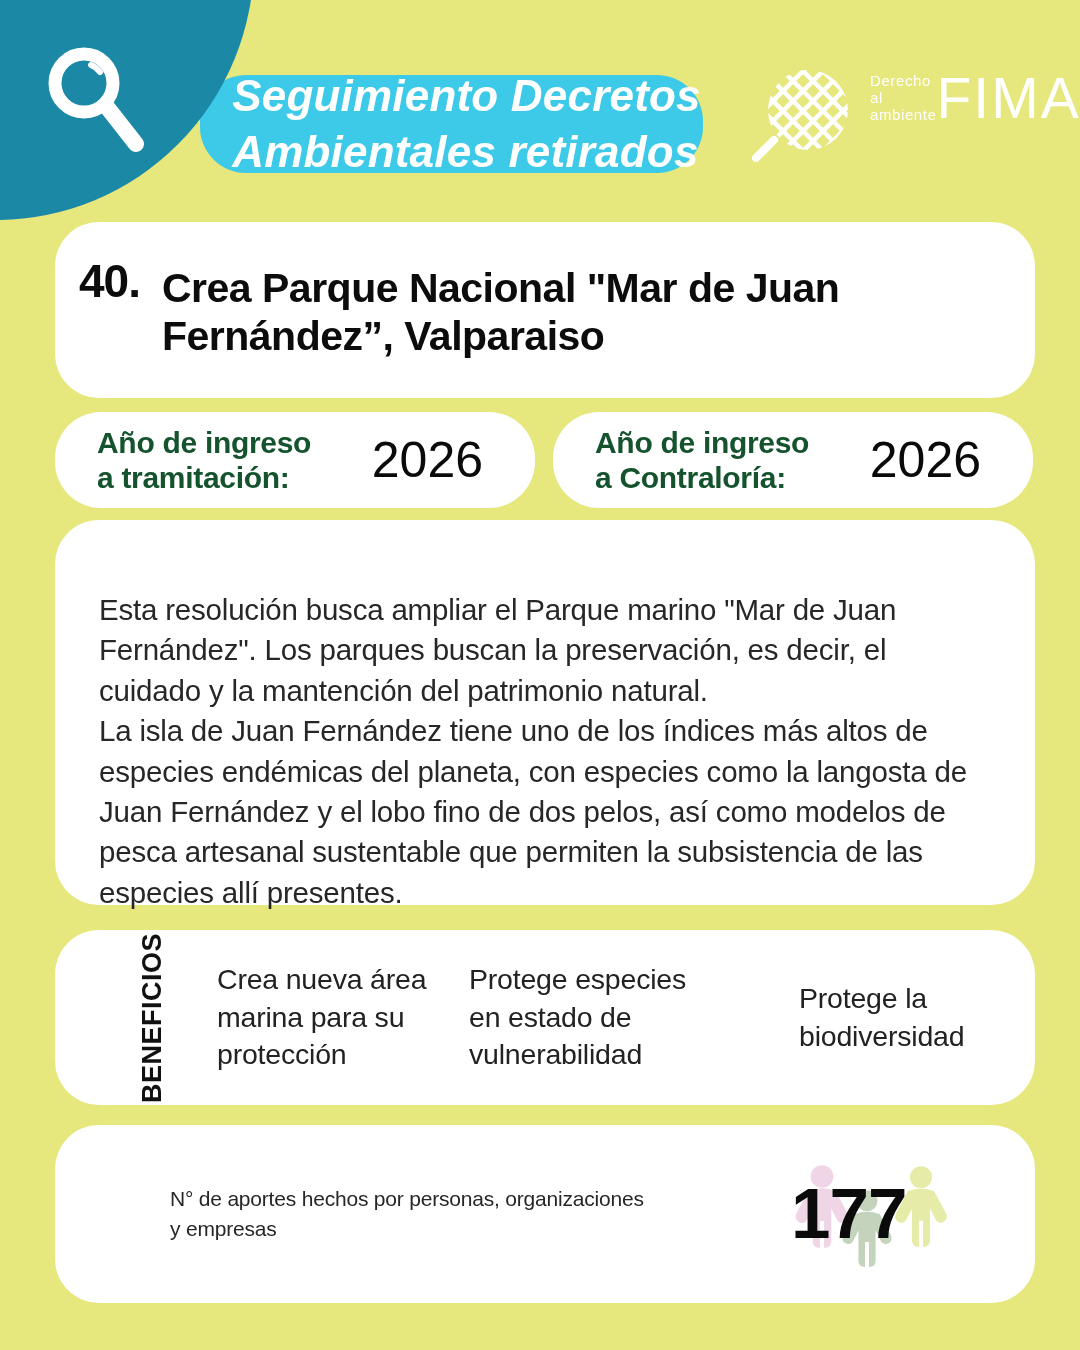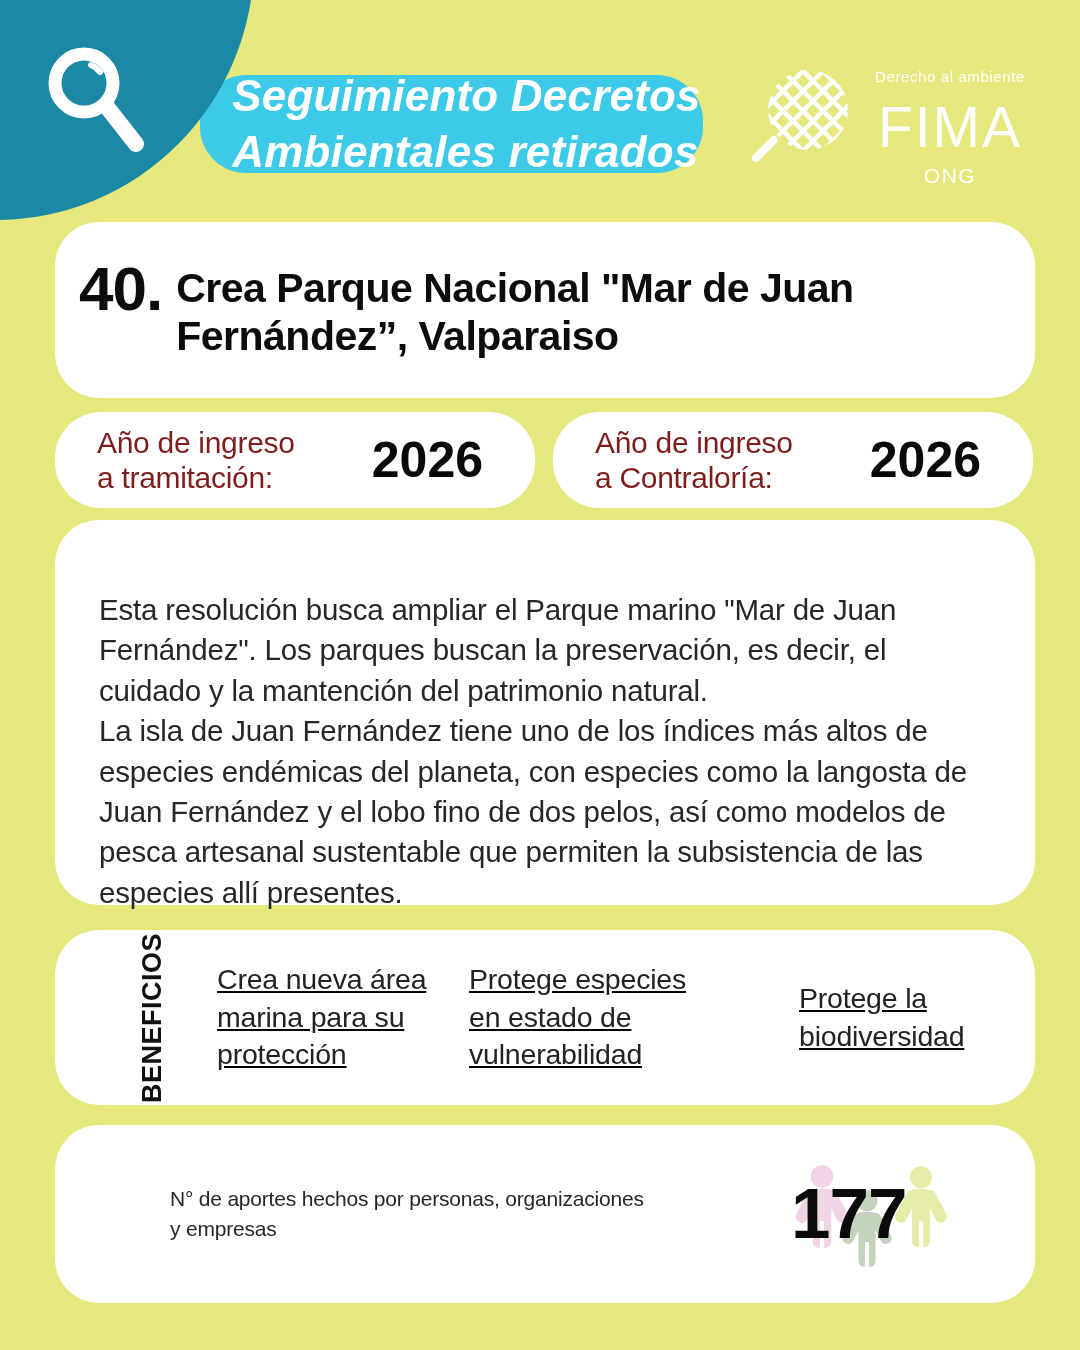--- a/index.html
+++ b/index.html
@@ -23,60 +23,60 @@
     display:flex;flex-direction:column;justify-content:center;align-items:center;
   }
   .banner .line{
     color:#ffffff;font-size:44px;font-weight:bold;font-style:italic;
     line-height:1.28;letter-spacing:0.2px;white-space:nowrap;
   }
   .banner-text-wrap{padding-left:30px;}
 
   .logo{position:absolute;left:742px;top:56px;display:flex;align-items:flex-start;z-index:1;}
   .logo-globe{width:122px;height:104px;margin-top:6px;}
-  .logo-textcol{display:flex;flex-direction:column;align-items:center;margin-left:6px;width:160px;}
+  .logo-textcol{display:flex;flex-direction:row;align-items:center;margin-left:6px;width:160px;}
   .logo-tagline{color:#fff;font-size:15px;letter-spacing:0.6px;margin-top:12px;}
   .logo-name{color:#fff;font-size:57px;font-weight:400;letter-spacing:2px;line-height:1.0;margin-top:14px;}
   .logo-sub{color:#fff;font-size:21px;letter-spacing:1.5px;margin-top:8px;}
 
   
   .card{position:absolute;background:#ffffff;border-radius:44px;}
 
   .title-card{left:55px;top:222px;width:980px;height:176px;display:flex;align-items:flex-start;}
   .title-number{
-    font-size:62px;font-weight:900;color:#0c0c0c;letter-spacing:-1px;
-    margin:36px 0 0 24px;line-height:1;
+    font-size:46px;font-weight:900;color:#0c0c0c;letter-spacing:-1px;
+    margin:36px 8px 0 24px;line-height:1;
   }
   .title-text{
     font-size:41px;font-weight:800;color:#0c0c0c;line-height:1.18;
     margin:42px 0 0 14px;letter-spacing:-0.5px;
   }
 
   .info-card{top:412px;width:480px;height:96px;border-radius:46px;
     display:flex;align-items:center;justify-content:space-between;}
   .info-card.left{left:55px;}
   .info-card.right{left:553px;}
-  .info-label{font-size:30px;font-weight:normal;color:#7f1d1d;line-height:1.18;margin-left:42px;letter-spacing:-0.3px;}
-  .info-value{font-size:50px;font-weight:700;color:#0a0a0a;margin-right:52px;letter-spacing:0px;}
+  .info-label{font-size:30px;font-weight:bold;color:#14532d;line-height:1.18;margin-left:42px;letter-spacing:-0.3px;}
+  .info-value{font-size:50px;font-weight:400;color:#0a0a0a;margin-right:52px;letter-spacing:0px;}
 
   .desc-card{left:55px;top:520px;width:980px;height:385px;}
   .desc-text{
     margin:70px 42px 0 44px;font-size:29.5px;color:#272727;line-height:1.37;letter-spacing:-0.2px;
   }
 
   .benefits-card{left:55px;top:930px;width:980px;height:175px;}
   .benefits-label{
     position:absolute;left:82px;top:0;height:100%;
     display:flex;align-items:center;justify-content:center;
     writing-mode:vertical-rl;transform:rotate(180deg);
     font-size:27px;font-weight:bold;color:#111;letter-spacing:0.5px;
   }
   .benefits-cols{
     position:absolute;left:162px;top:0;right:20px;height:100%;
-    display:flex;align-items:center;text-decoration:underline;
+    display:flex;align-items:center;
   }
   .benefit{font-size:28.5px;color:#222;line-height:1.32;letter-spacing:-0.2px;}
   .benefit.b1{width:252px;}
   .benefit.b2{width:252px;}
   .benefit.b3{width:215px;margin-left:78px;}
 
   .contrib-card{left:55px;top:1125px;width:980px;height:178px;}
   .contrib-label{
     position:absolute;left:115px;top:50%;transform:translateY(-50%);
     width:480px;font-size:21px;color:#272727;line-height:1.42;letter-spacing:-0.2px;

